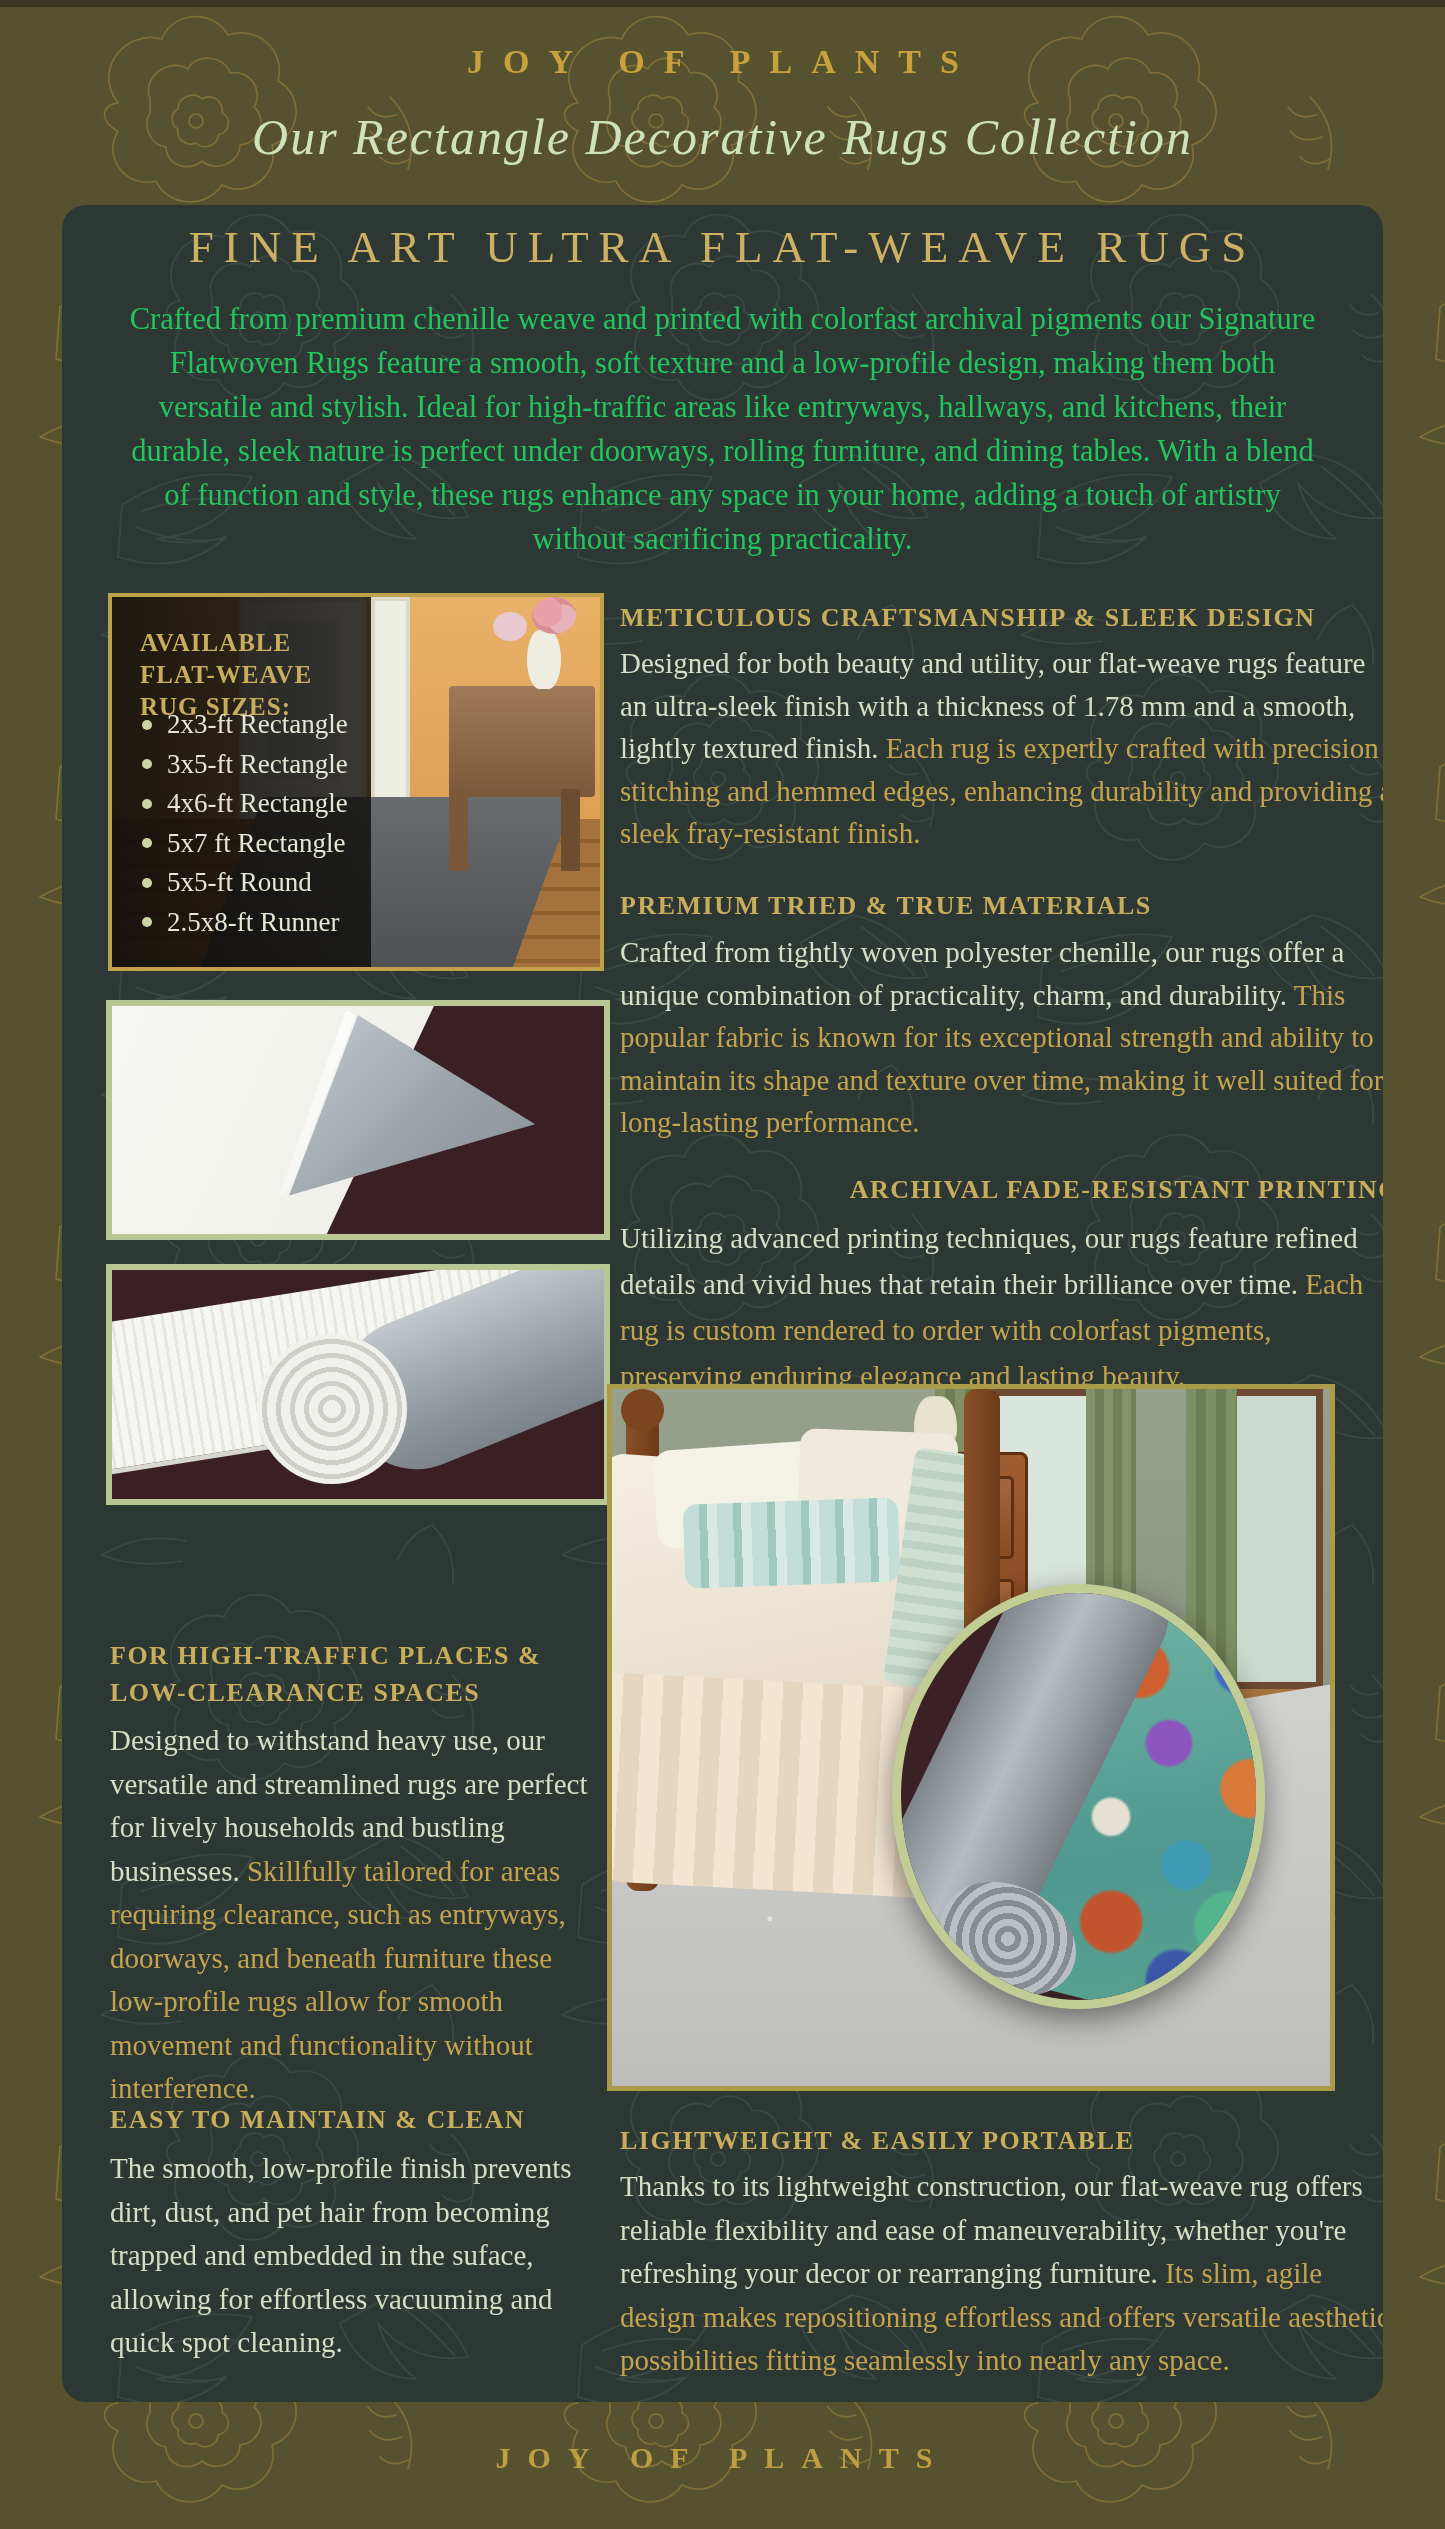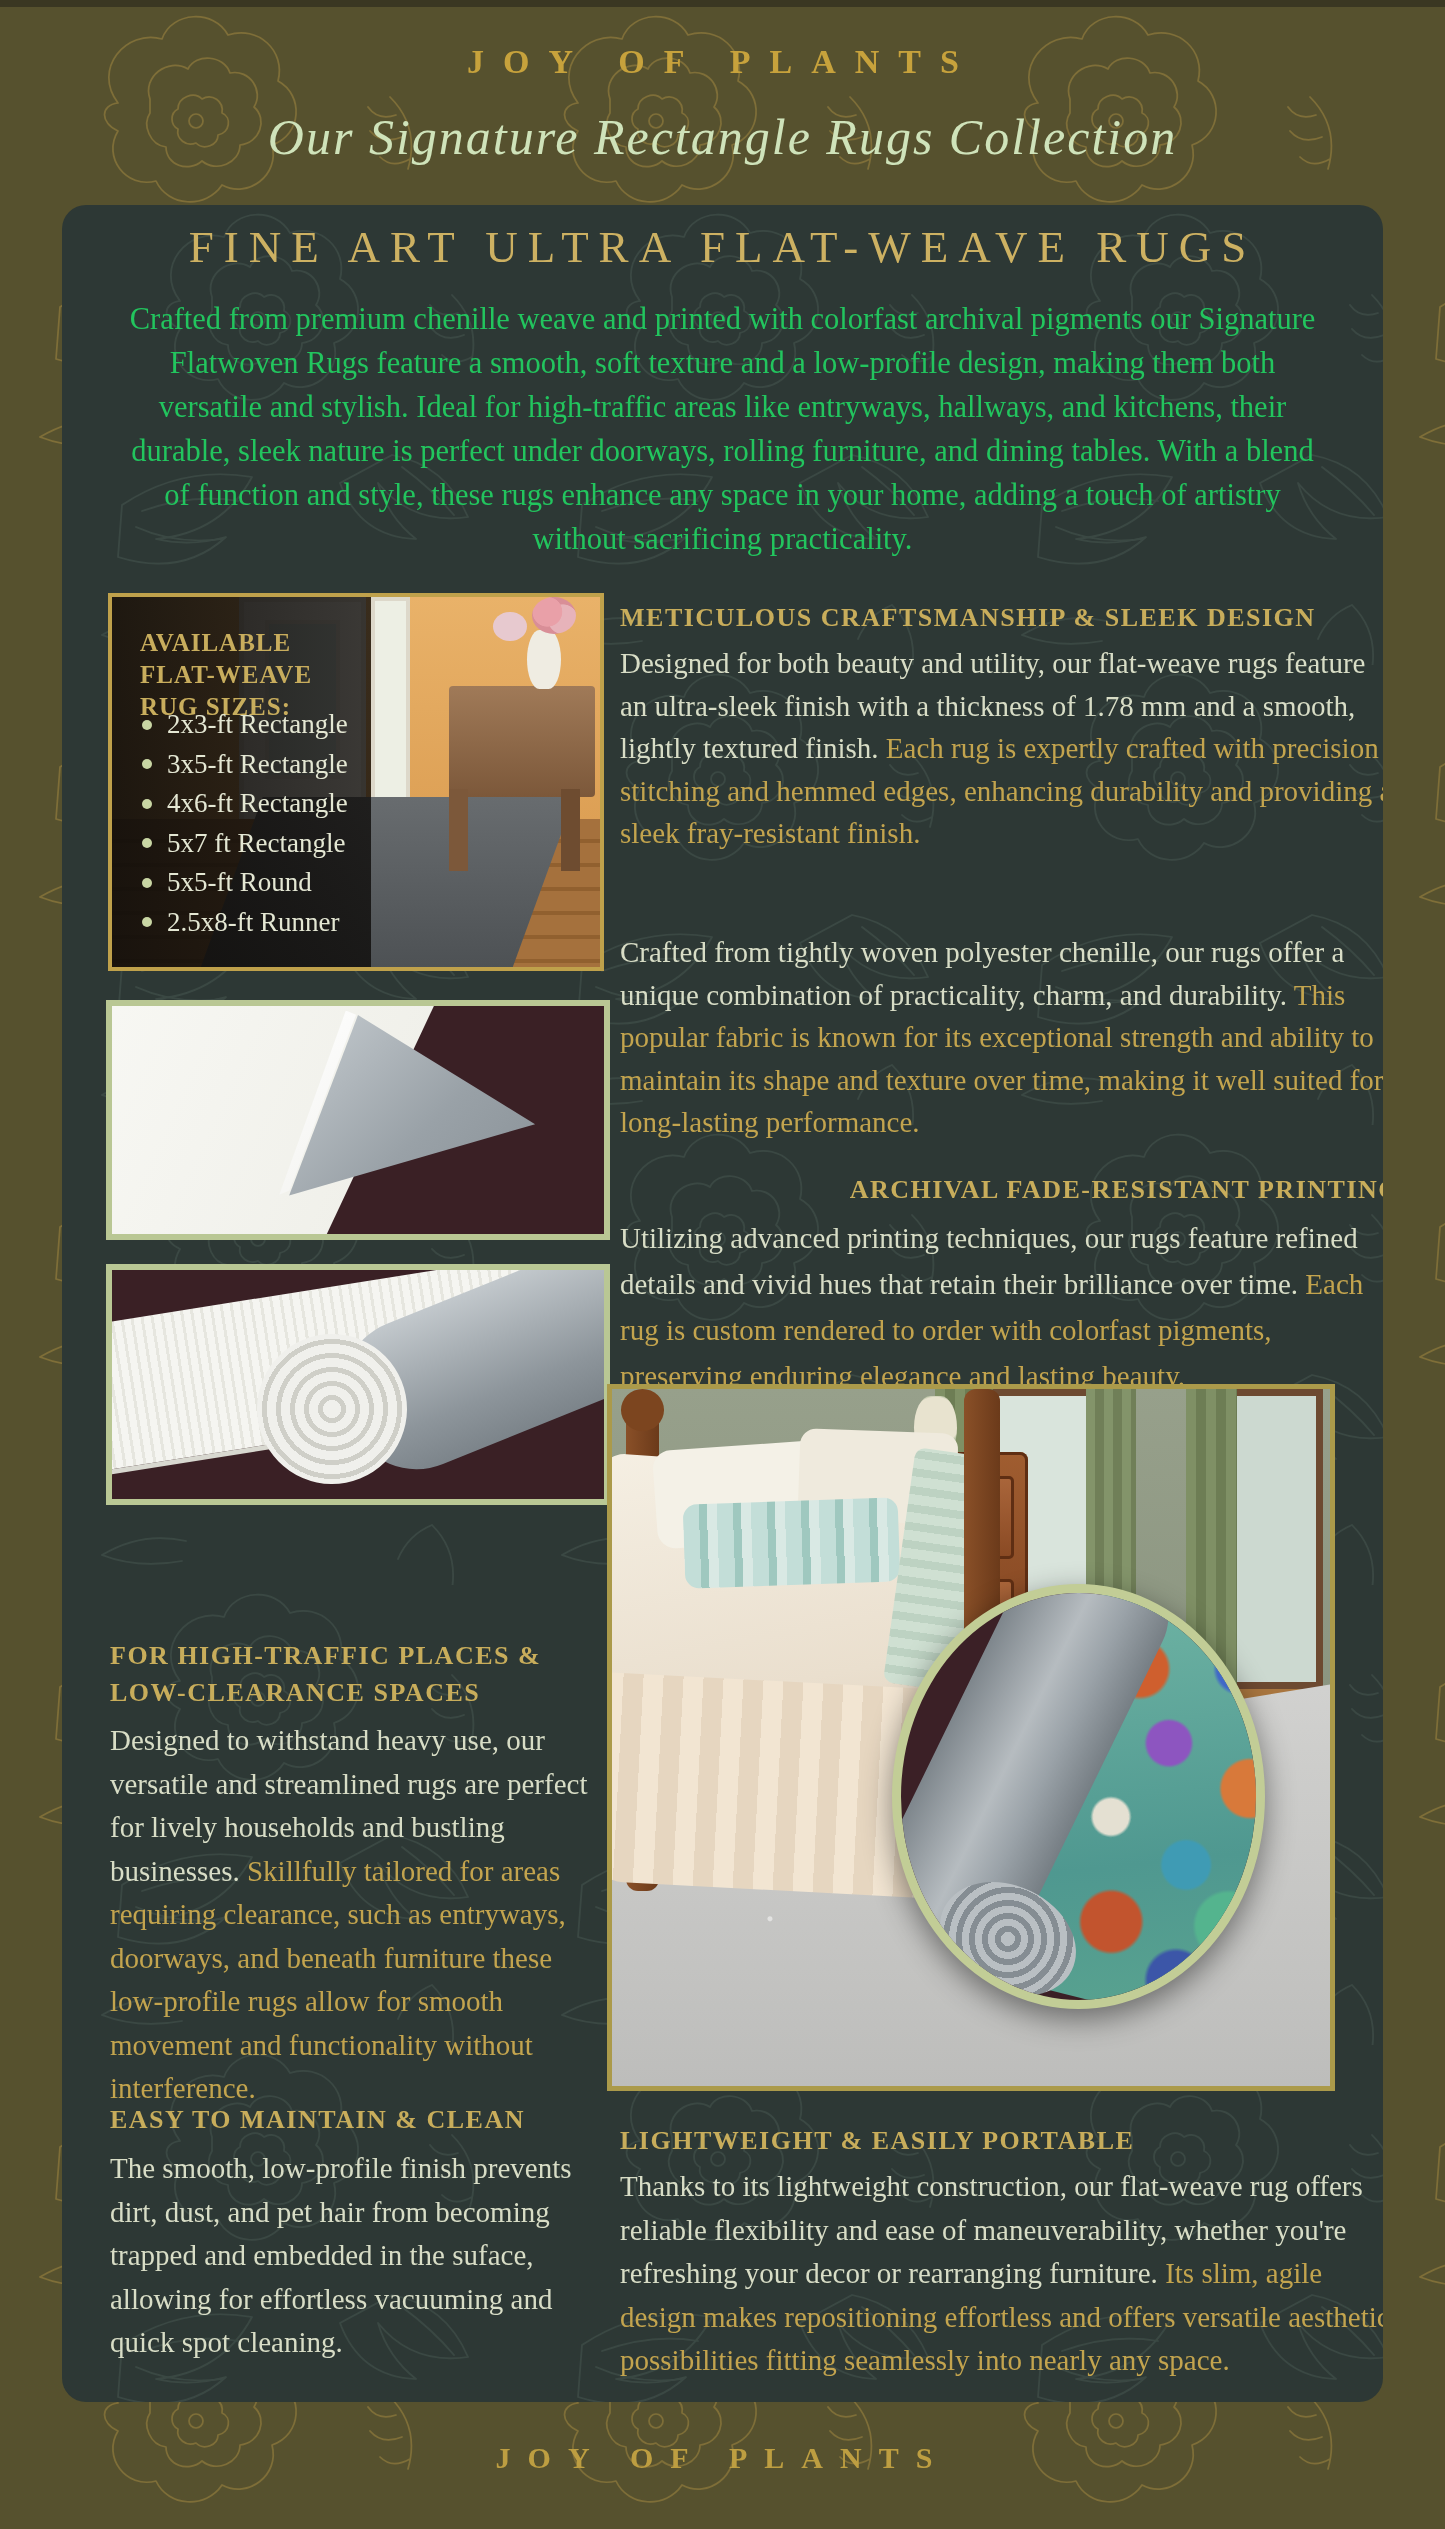--- a/index.html
+++ b/index.html
@@ -198,21 +198,21 @@
       <pattern id="pdark" width="460" height="460" patternUnits="userSpaceOnUse">
         <g stroke="#3c4a45" stroke-width="1.7" opacity="0.9">
           <use xlink:href="#flor" href="#flor"></use>
         </g>
       </pattern>
     </defs>
     <rect width="1445" height="2529" fill="url(#pgold)"></rect>
   </svg>
 
   <div class="brand">JOY OF PLANTS</div>
-  <div class="script-sub">Our Signature Rectangle Rugs Collection</div>
+  <div class="script-sub">Our Rectangle Decorative Rugs Collection</div>
 
   <section class="panel">
     <svg class="bglayer" width="1321" height="2197" xmlns="http://www.w3.org/2000/svg" style="position:absolute;inset:0;">
       <rect width="1321" height="2197" fill="url(#pdark)"></rect>
     </svg>
 
     <h1 class="panel-title">FINE ART ULTRA FLAT-WEAVE RUGS</h1>
     <p class="intro">Crafted from premium chenille weave and printed with colorfast archival pigments our Signature Flatwoven Rugs feature a smooth, soft texture and a low-profile design, making them both versatile and stylish. Ideal for high-traffic areas like entryways, hallways, and kitchens, their durable, sleek nature is perfect under doorways, rolling furniture, and dining tables. With a blend of function and style, these rugs enhance any space in your home, adding a touch of artistry without sacrificing practicality.</p>
 
     <div class="sizes-box">
@@ -257,20 +257,21 @@
         <li>
             <span class="dot"></span>
             <span>2.5x8-ft Runner</span>
           </li>
       </ul>
     </div>
 
     <h2 class="sec rs1-h">METICULOUS CRAFTSMANSHIP &amp; SLEEK DESIGN</h2>
     <p class="sec-body rs1-p"><span class="plain">Designed for both beauty and utility, our flat-weave rugs feature an ultra-sleek finish with a thickness of 1.78 mm and a smooth, lightly textured finish. </span><span class="hl">Each rug is expertly crafted with precision stitching and hemmed edges, enhancing durability and providing a sleek fray-resistant finish.</span></p>
 
+    <h2 class="sec rs2-h">PREMIUM TRIED &amp; TRUE MATERIALS</h2>
     <p class="sec-body rs2-p"><span class="plain">Crafted from tightly woven polyester chenille, our rugs offer a unique combination of practicality, charm, and durability. </span><span class="hl">This popular fabric is known for its exceptional strength and ability to maintain its shape and texture over time, making it well suited for long-lasting performance.</span></p>
 
     <h2 class="sec rs3-h">ARCHIVAL FADE-RESISTANT PRINTING</h2>
     <p class="sec-body rs3-p"><span class="plain">Utilizing advanced printing techniques, our rugs feature refined details and vivid hues that retain their brilliance over time. </span><span class="hl">Each rug is custom rendered to order with colorfast pigments, preserving enduring elegance and lasting beauty.</span></p>
 
     <figure class="prod prod1">
       <div class="p1-rug"></div>
       <div class="p1-edge"></div>
       <div class="p1-fold"></div>
     </figure>

